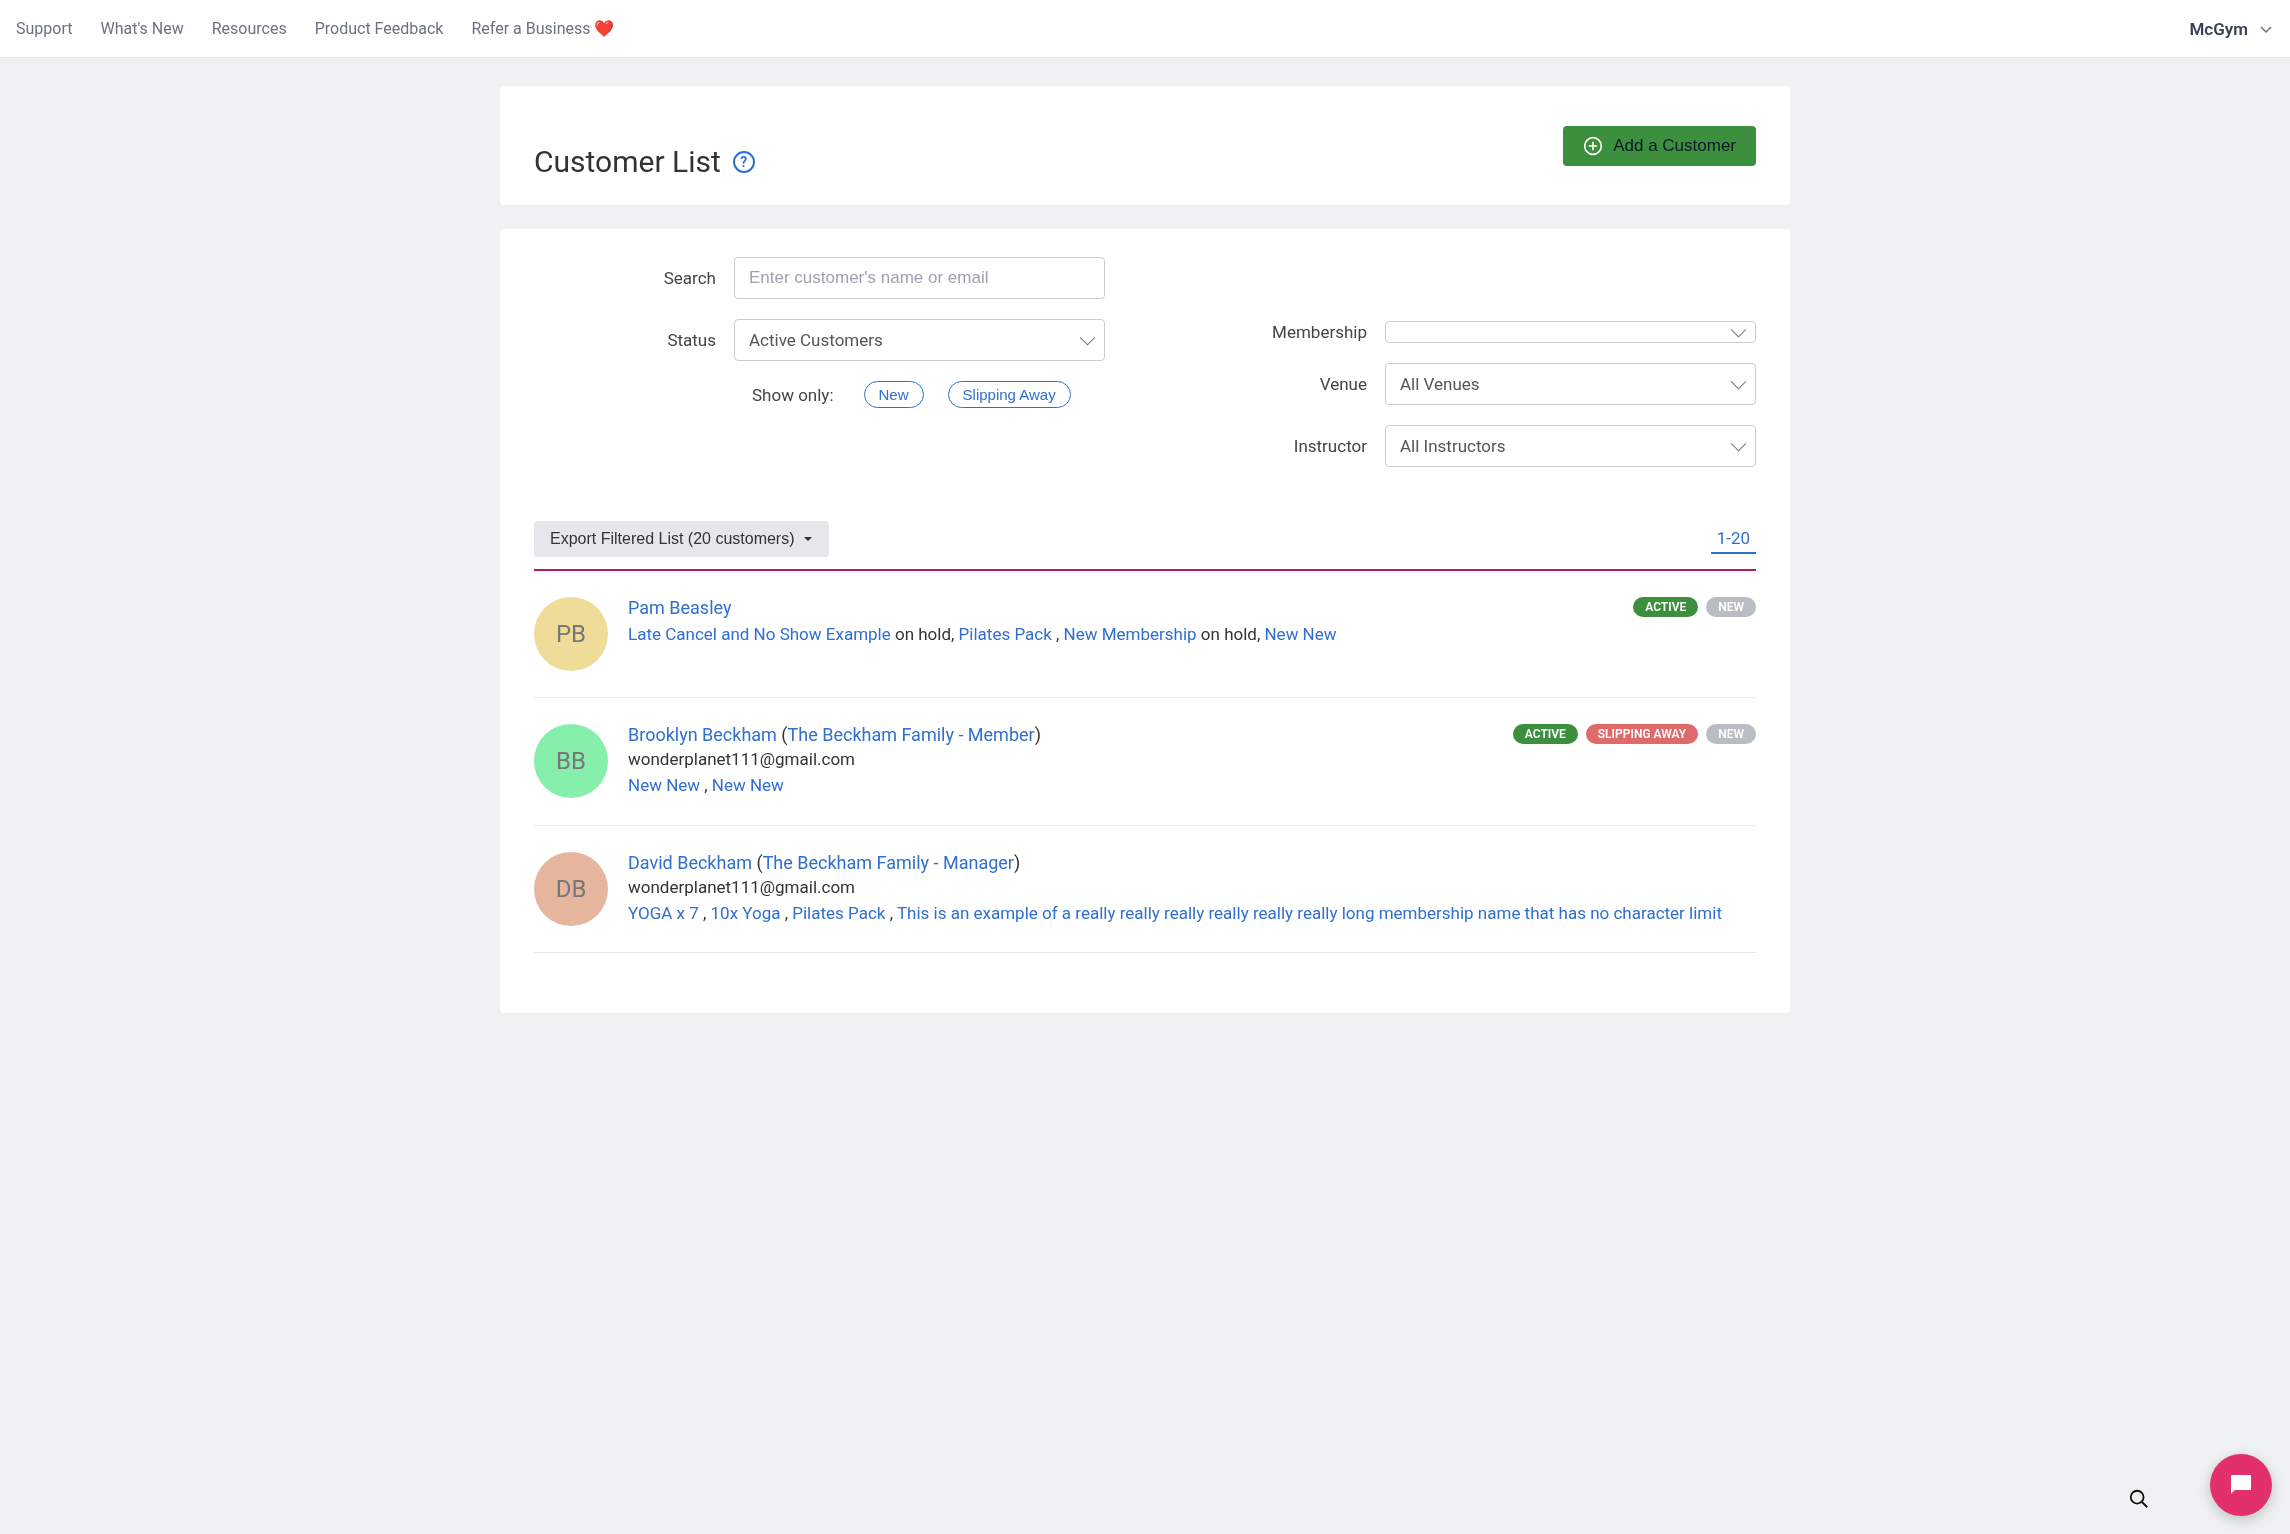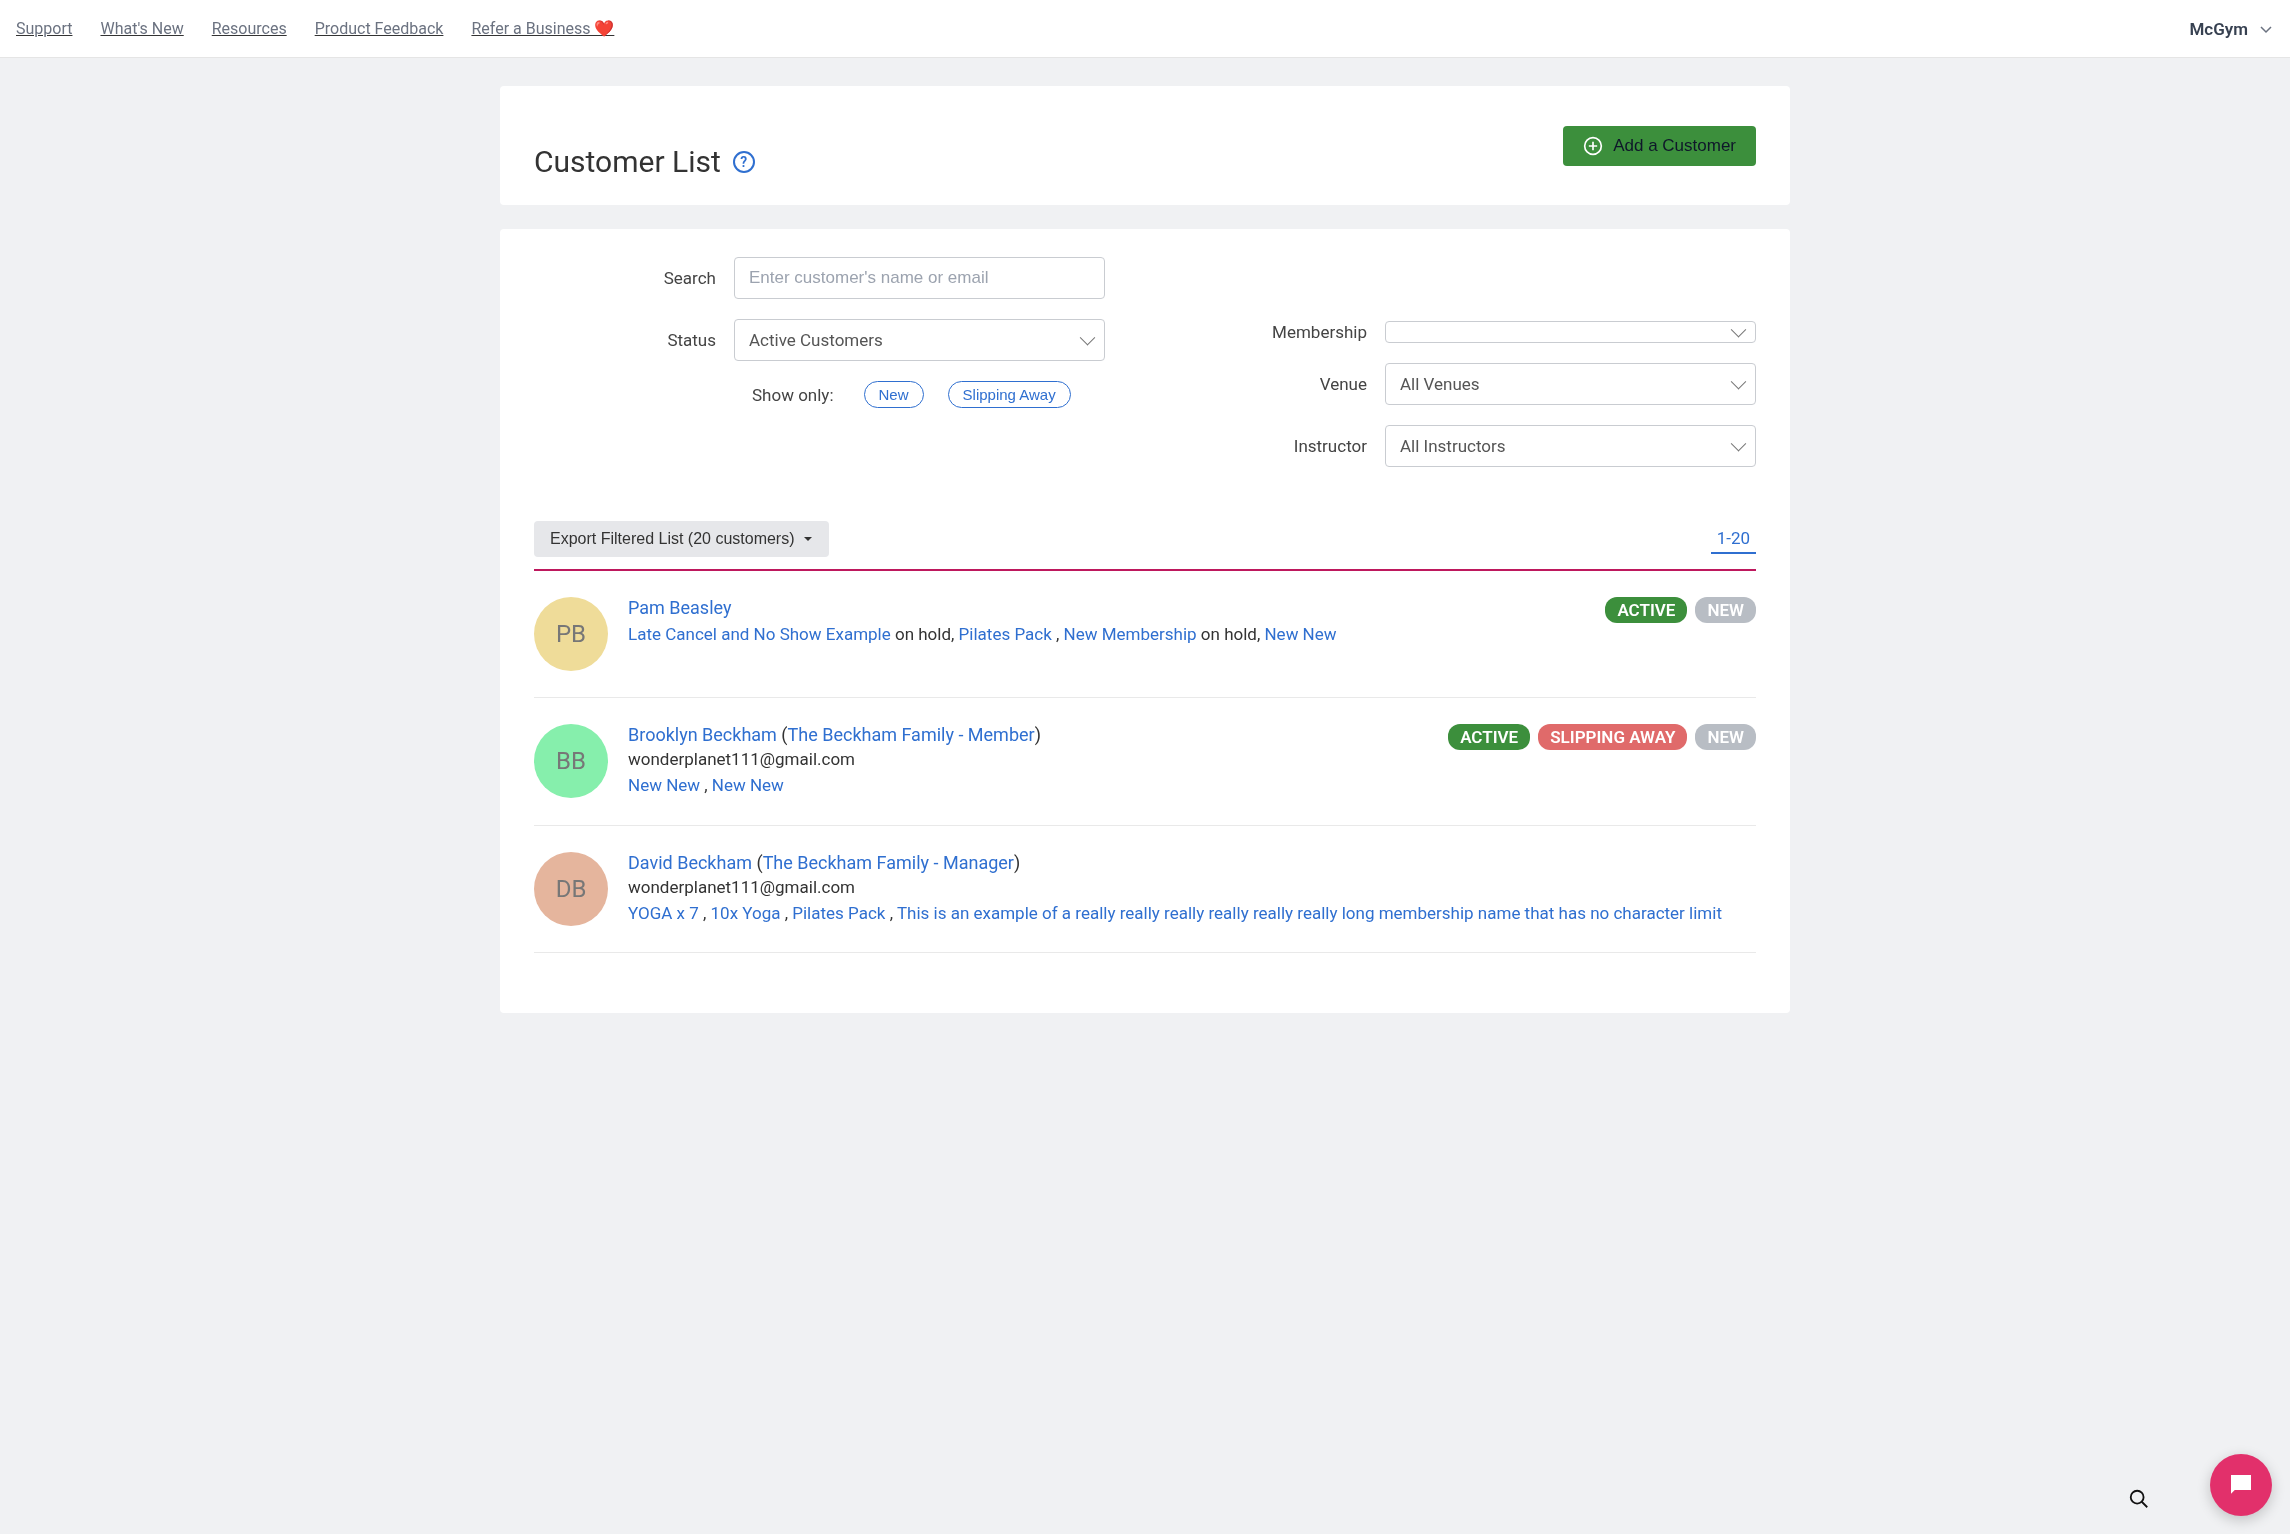--- a/index.html
+++ b/index.html
@@ -1,19 +1,19 @@
 <!DOCTYPE html>
 <html><head>
 <meta charset="utf-8">
 <style>
 * { box-sizing: border-box; margin: 0; padding: 0; }
 body { font-family: -apple-system, BlinkMacSystemFont, "Segoe UI", Roboto, sans-serif; background: #f0f1f3; color: #333; }
 
 .topnav { background: #fff; border-bottom: 1px solid #e5e5e5; display: flex; justify-content: space-between; align-items: center; padding: 0 16px; height: 58px; }
-.topnav-left { display: flex; gap: 28px; text-decoration: underline; }
+.topnav-left { display: flex; gap: 28px; }
 .topnav-link { color: #6b7280; font-size: 16px; text-decoration: none; cursor: pointer; }
 .topnav-right { display: flex; align-items: center; gap: 10px; color: #374151; font-size: 17px; font-weight: 600; cursor: pointer; }
 .topnav-right svg { color: #6b7280; }
 
 .page-wrapper { max-width: 1290px; margin: 28px auto 0; }
 
 .header-card { background: #fff; border-radius: 4px; padding: 26px 34px; display: flex; justify-content: space-between; align-items: center; }
 .page-title { font-size: 30px; font-weight: 400; color: #333; display: flex; align-items: center; gap: 12px; margin-top: 32px; }
 .help-icon-circle { width: 22px; height: 22px; border: 2px solid #2f6fd0; border-radius: 50%; display: inline-flex; align-items: center; justify-content: center; color: #2f6fd0; font-size: 14px; font-weight: 600; }
 .add-btn { background: #3c8f3c; color: #0f172a; border: none; border-radius: 4px; padding: 10px 20px; font-size: 17px; display: flex; align-items: center; gap: 10px; cursor: pointer; }
@@ -42,21 +42,21 @@
 .avatar { width: 74px; height: 74px; border-radius: 50%; display: flex; align-items: center; justify-content: center; font-size: 24px; color: #777; flex-shrink: 0; }
 .customer-body { flex: 1; }
 .customer-name-line { font-size: 18px; margin-bottom: 4px; }
 .customer-name-link { color: #2f6fd0; text-decoration: none; }
 .family-link { color: #2f6fd0; }
 .customer-email { color: #333; font-size: 17px; margin-bottom: 4px; }
 .membership-line { font-size: 17px; line-height: 1.5; }
 .membership-line .m-link { color: #2f6fd0; }
 .membership-line .m-plain { color: #333; }
 .badge-col { display: flex; gap: 8px; flex-shrink: 0; align-items: flex-start; }
-.badge { border-radius: 12px; padding: 3px 12px; font-size: 17px; font-weight: 600; color: #fff; text-align: right; }
+.badge { border-radius: 12px; padding: 3px 12px; font-size: 12px; font-weight: 600; color: #fff; text-align: right; }
 .badge.active { background: #3c8f3c; }
 .badge.slipping { background: #e06a6a; }
 .badge.new { background: #b8bdc4; }
 
 .bottom-right-search { position: fixed; right: 140px; bottom: 20px; }
 .chat-fab { position: fixed; right: 18px; bottom: 18px; width: 62px; height: 62px; border-radius: 50%; background: #e2306b; display: flex; align-items: center; justify-content: center; cursor: pointer; box-shadow: 0 4px 14px rgba(0,0,0,0.2); }
 .chat-fab svg { fill: #fff; }
 </style>
 </head>
 <body>

